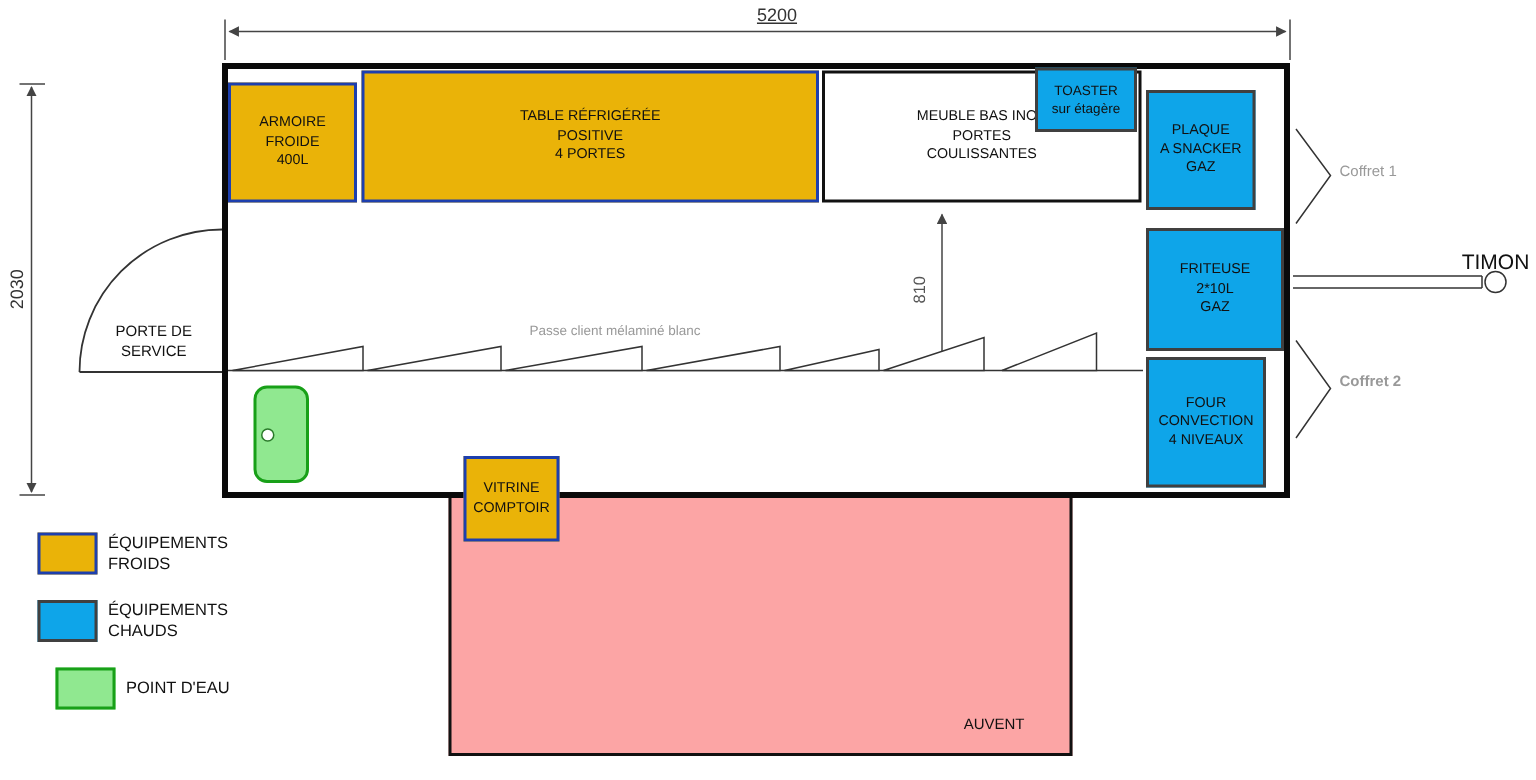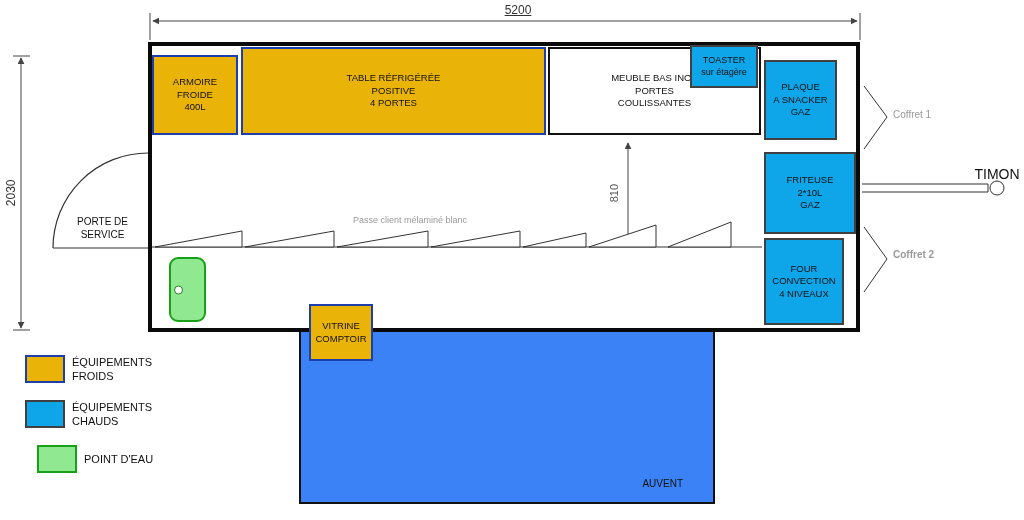--- a/index.html
+++ b/index.html
@@ -15,21 +15,21 @@
   .cold  { background:#eab308; border:2px solid #1d3fae; }
   .hot   { background:#0ea5e9; border:2px solid #404040;text-align:center; }
   .water { background:#90e890; border:2px solid #18a018; border-radius:9px; }
   .plain { background:#ffffff; border:2px solid #111; }
   .trailer {
     position:absolute; left:148px; top:42px; width:712px; height:290px;
     border:4px solid #0a0a0a; background:#fff;
   }
   .auvent {
     position:absolute; left:299px; top:330px; width:416px; height:174px;
-    border:2px solid #111; background:#3b82f6;
+    border:2px solid #111; background:#fca5a5;
   }
   .lbl { position:absolute; white-space:pre-line; line-height:1.3; }
   .grey { color:#999; }
   .dim { color:#333; font-size:12px; text-align:center; }
   .rot { transform:rotate(-90deg); }
   .legend-item { position:absolute; display:flex; align-items:center; gap:7px; }
   .swatch { width:40px; height:28px; flex:0 0 auto; }
   .legend-label { font-size:11px; white-space:pre-line; line-height:1.3; }
   svg.linework { position:absolute; left:0; top:0; pointer-events:none; }
   .knob {

